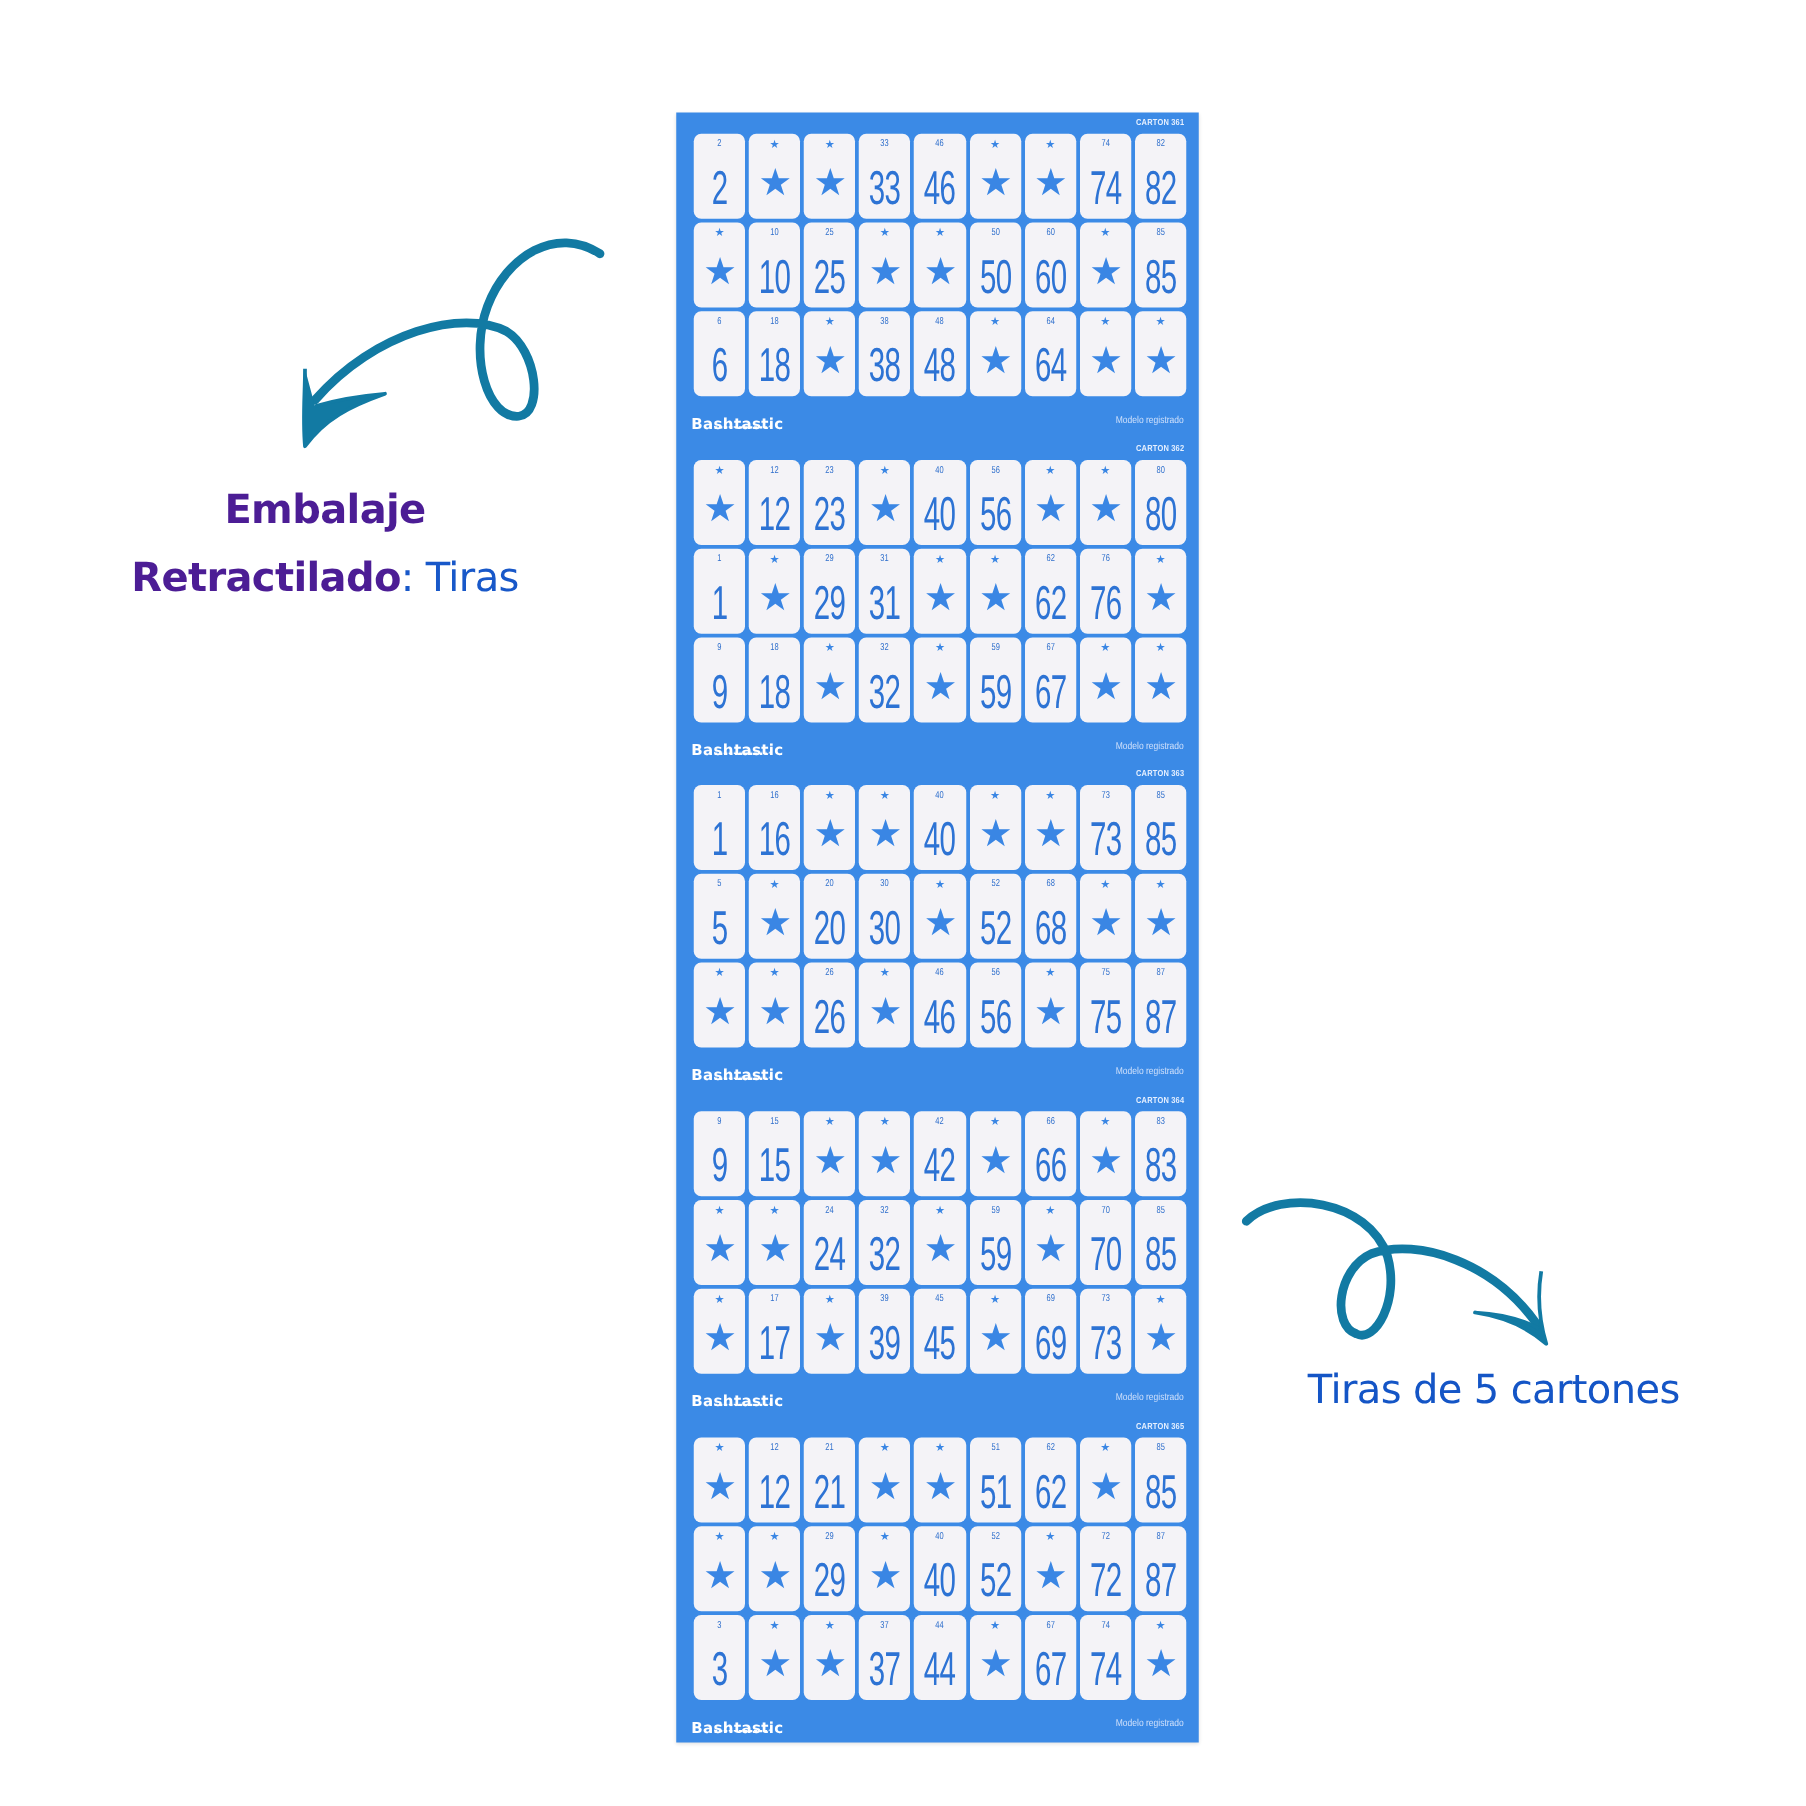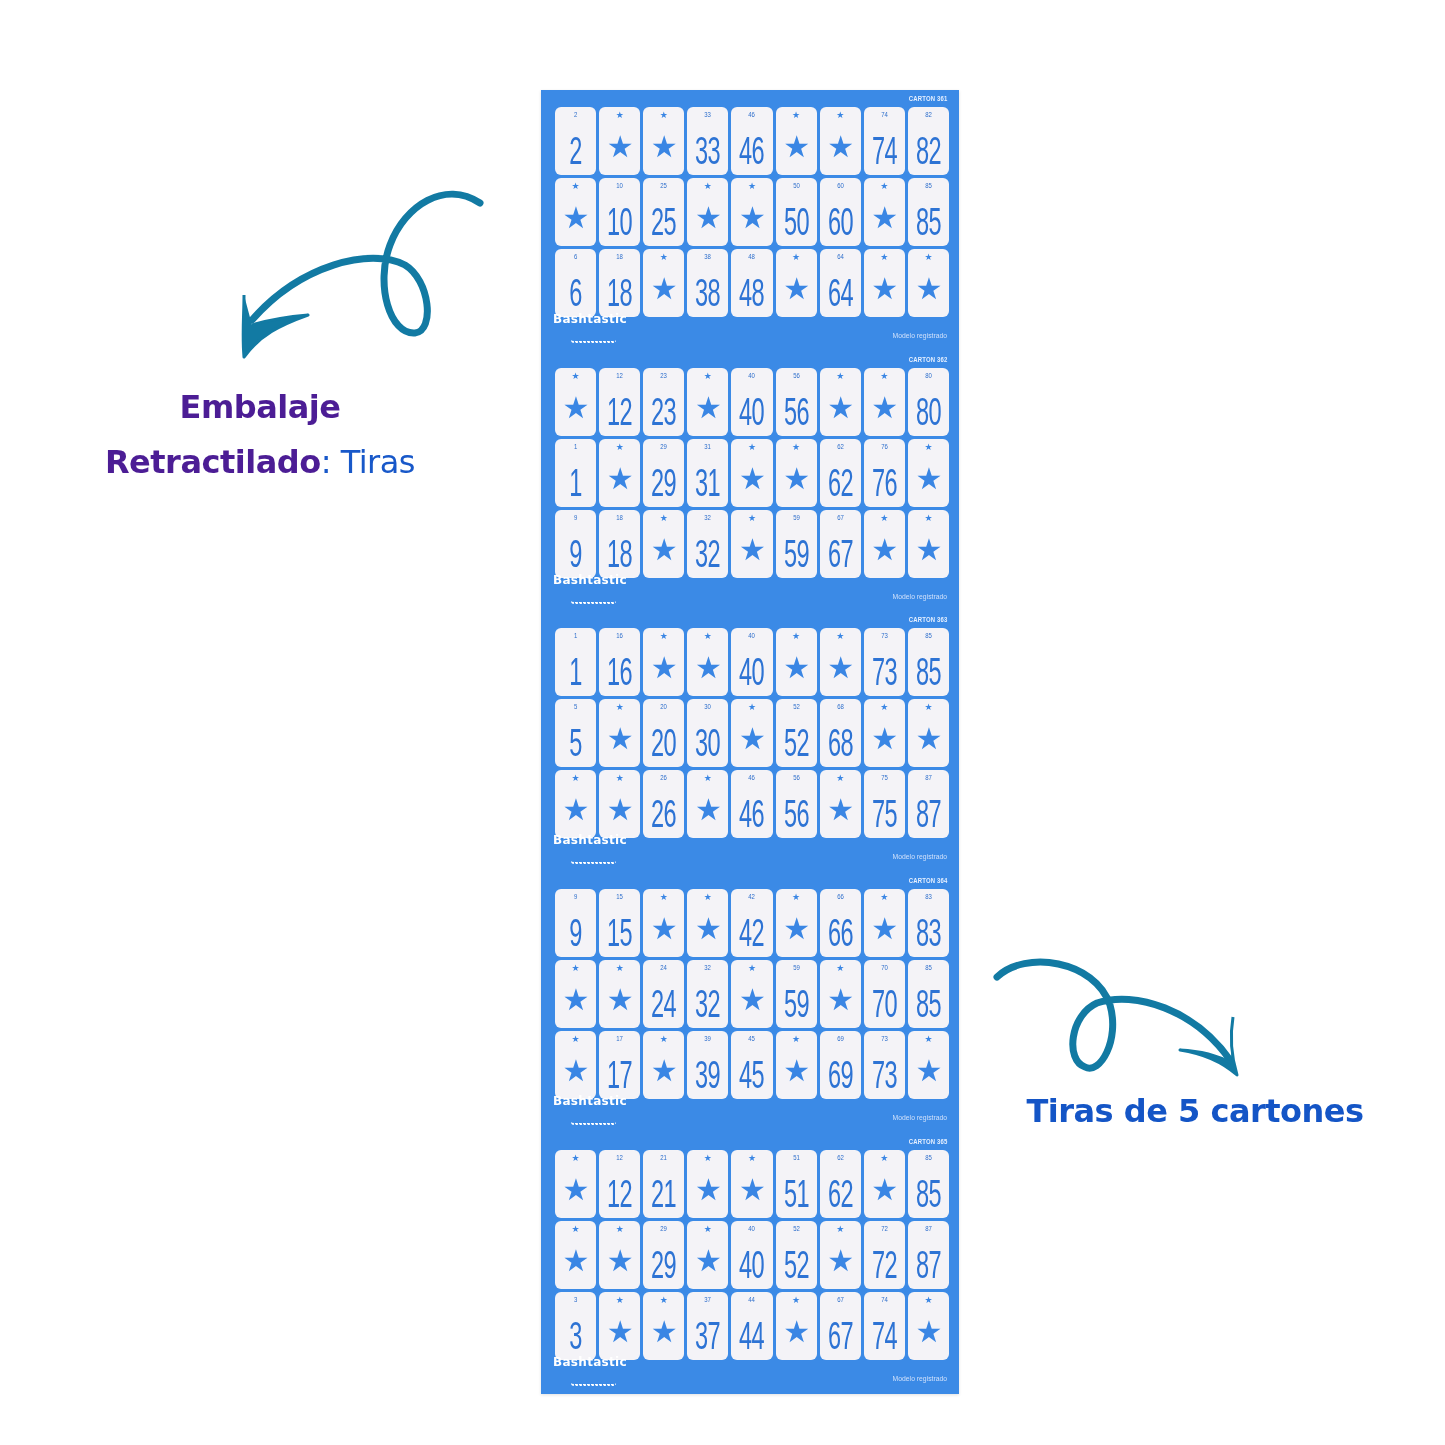--- a/index.html
+++ b/index.html
@@ -60,21 +60,21 @@
     line-height: 40px;
     color: #2d73d4;
     transform: scaleX(0.62);
     letter-spacing: -1px;
   }
   .cell .big.star { font-size: 30px; transform: none; bottom: 8px; color: #3a86e4; }
   .cell .small.star { font-size: 9px; color: #3a86e4; transform: none; }
 
   .brand {
     position: absolute;
-    left: 12px; bottom: 24px;
+    left: 12px; bottom: 4px;
     font-family: "DejaVu Sans", sans-serif;
     font-weight: bold;
     font-size: 12px;
     color: #ffffff;
     letter-spacing: 0.3px;
     margin-top: 12px;
   }
   .brand-underline {
     position: absolute;
     left: 30px; bottom: 7px;
@@ -104,21 +104,21 @@
     letter-spacing: -0.5px;
   }
   .note-left b { font-weight: bold; color: #4c1d95; }
 
   .note-right {
     position: absolute;
     left: 1000px; top: 1092px;
     width: 390px;
     text-align: center;
     font-family: "DejaVu Sans", sans-serif;
-    font-weight: bold;
+    font-weight: normal;
     font-size: 32px;
     color: #1455c6;
     letter-spacing: -0.5px;
   }
 
   svg.arrow { position: absolute; overflow: visible; }
 </style>
 </head>
 <body>
 

